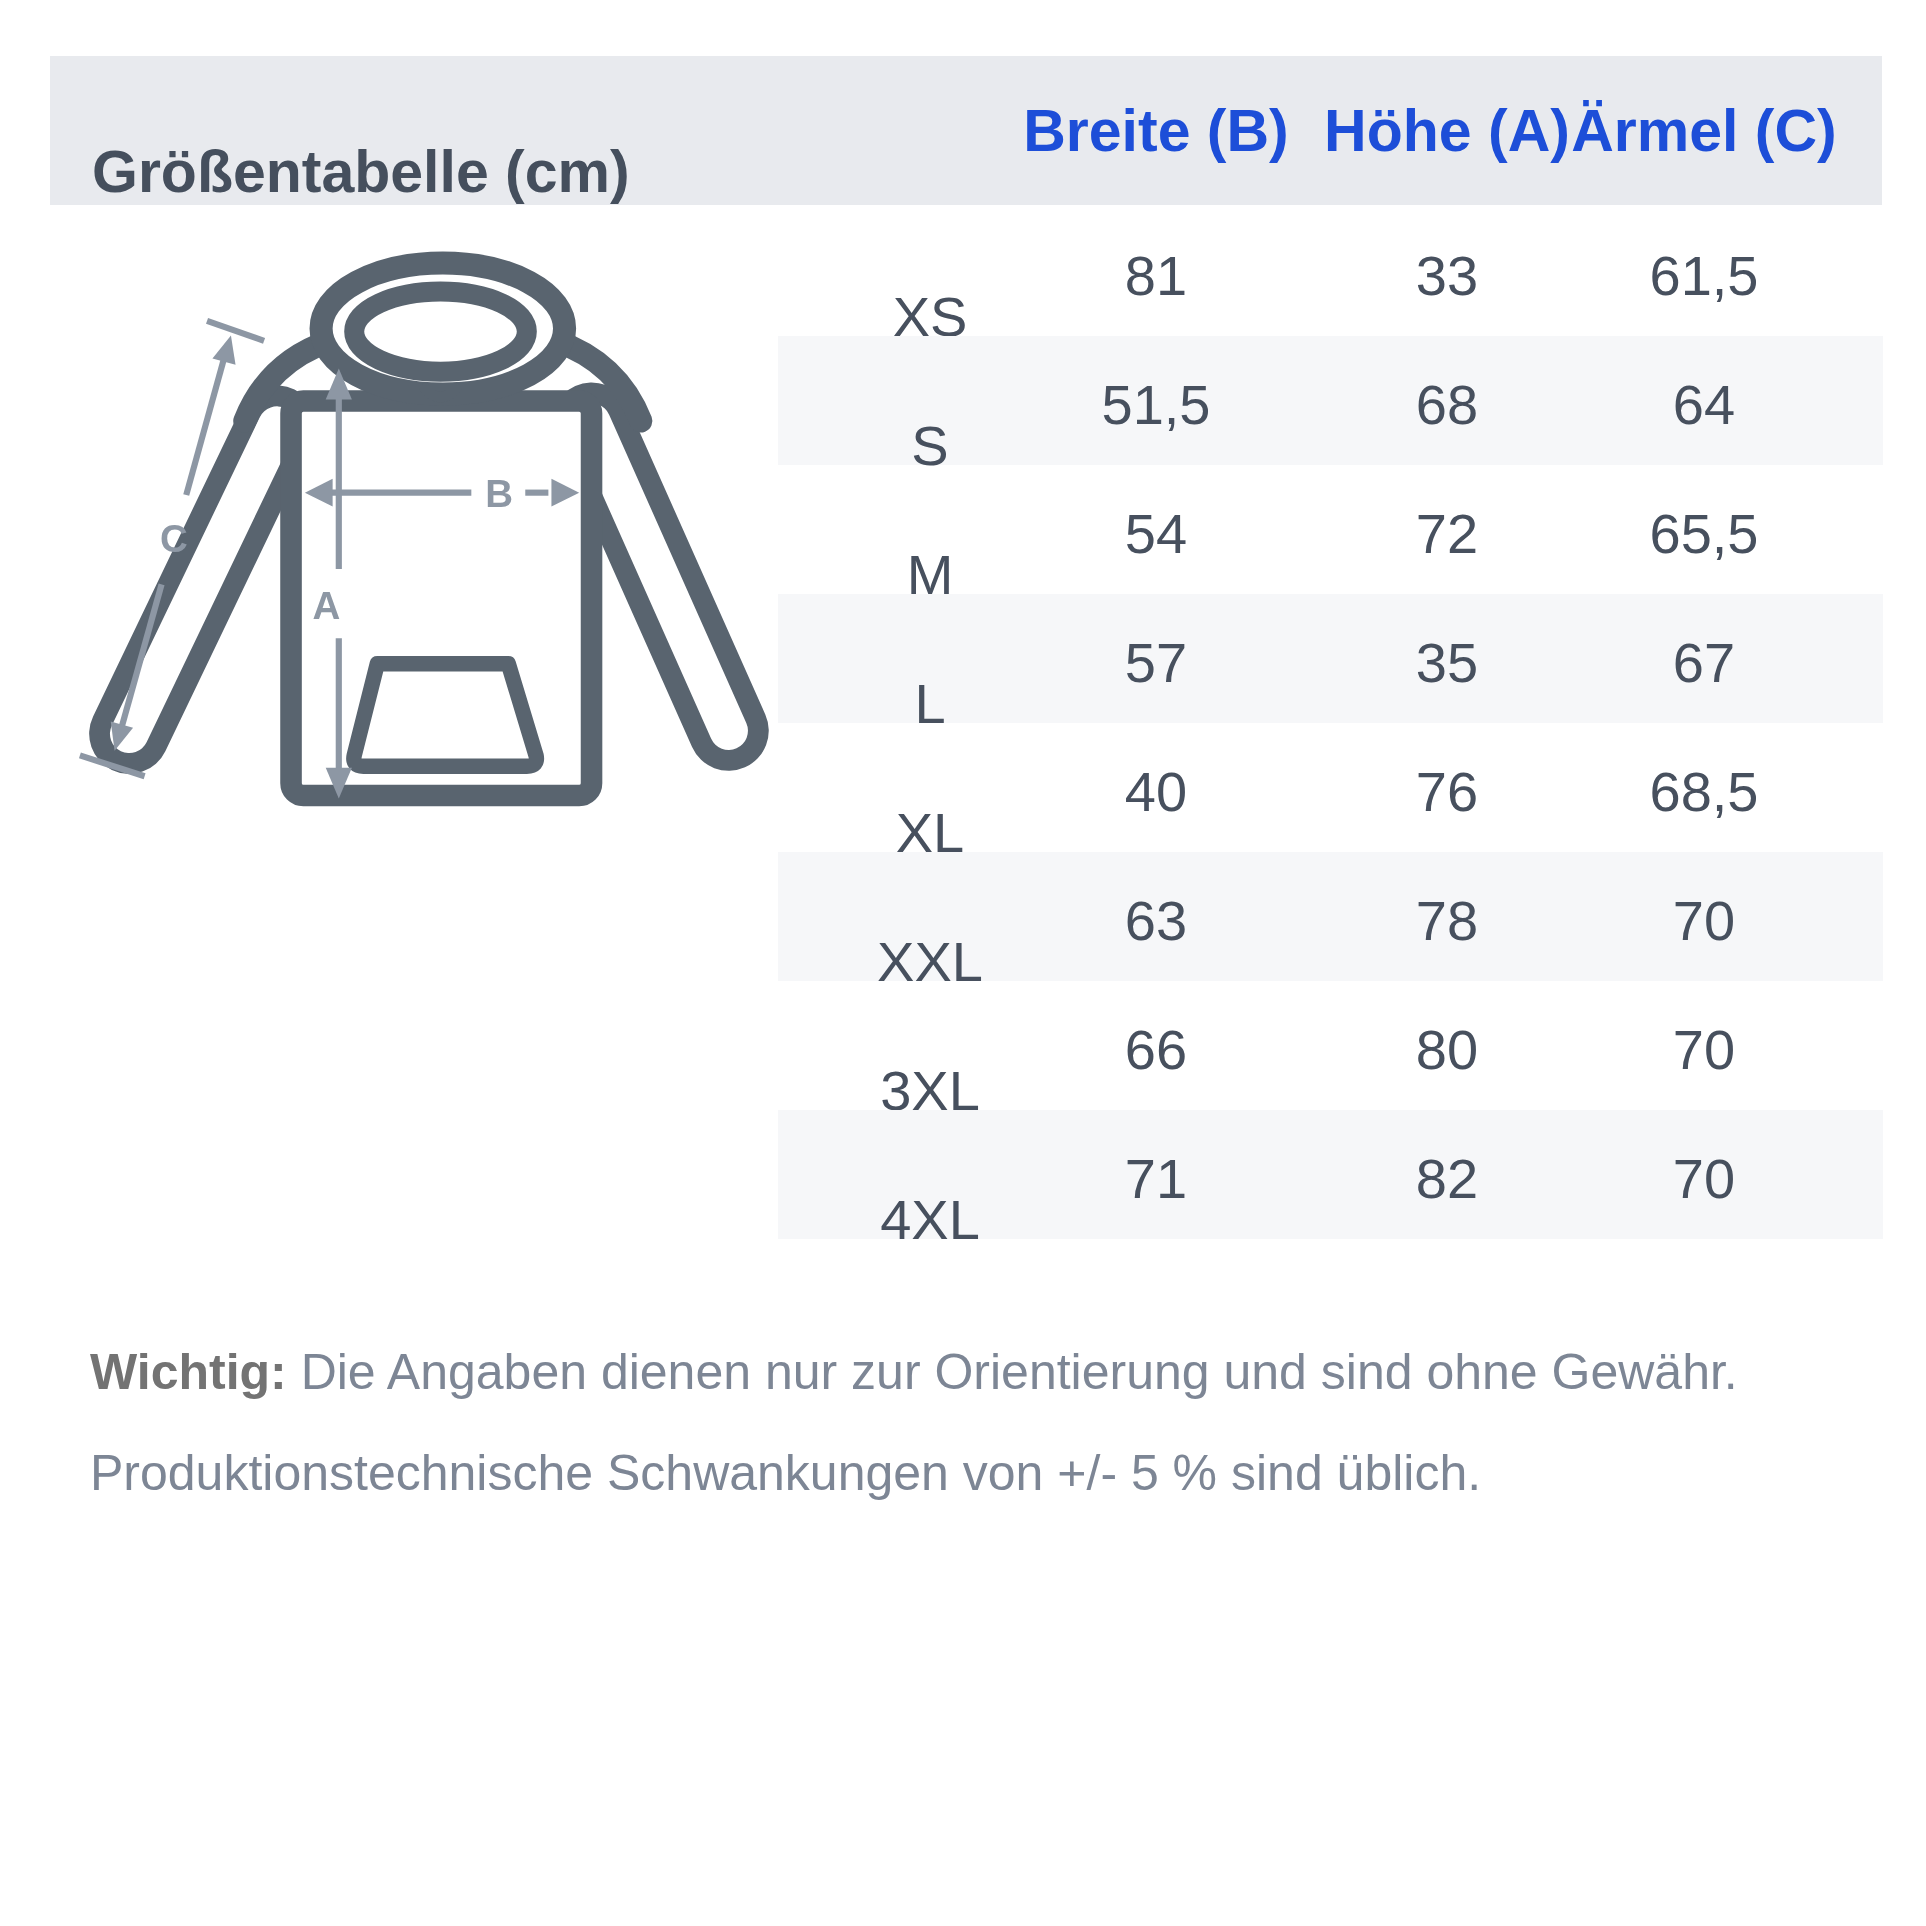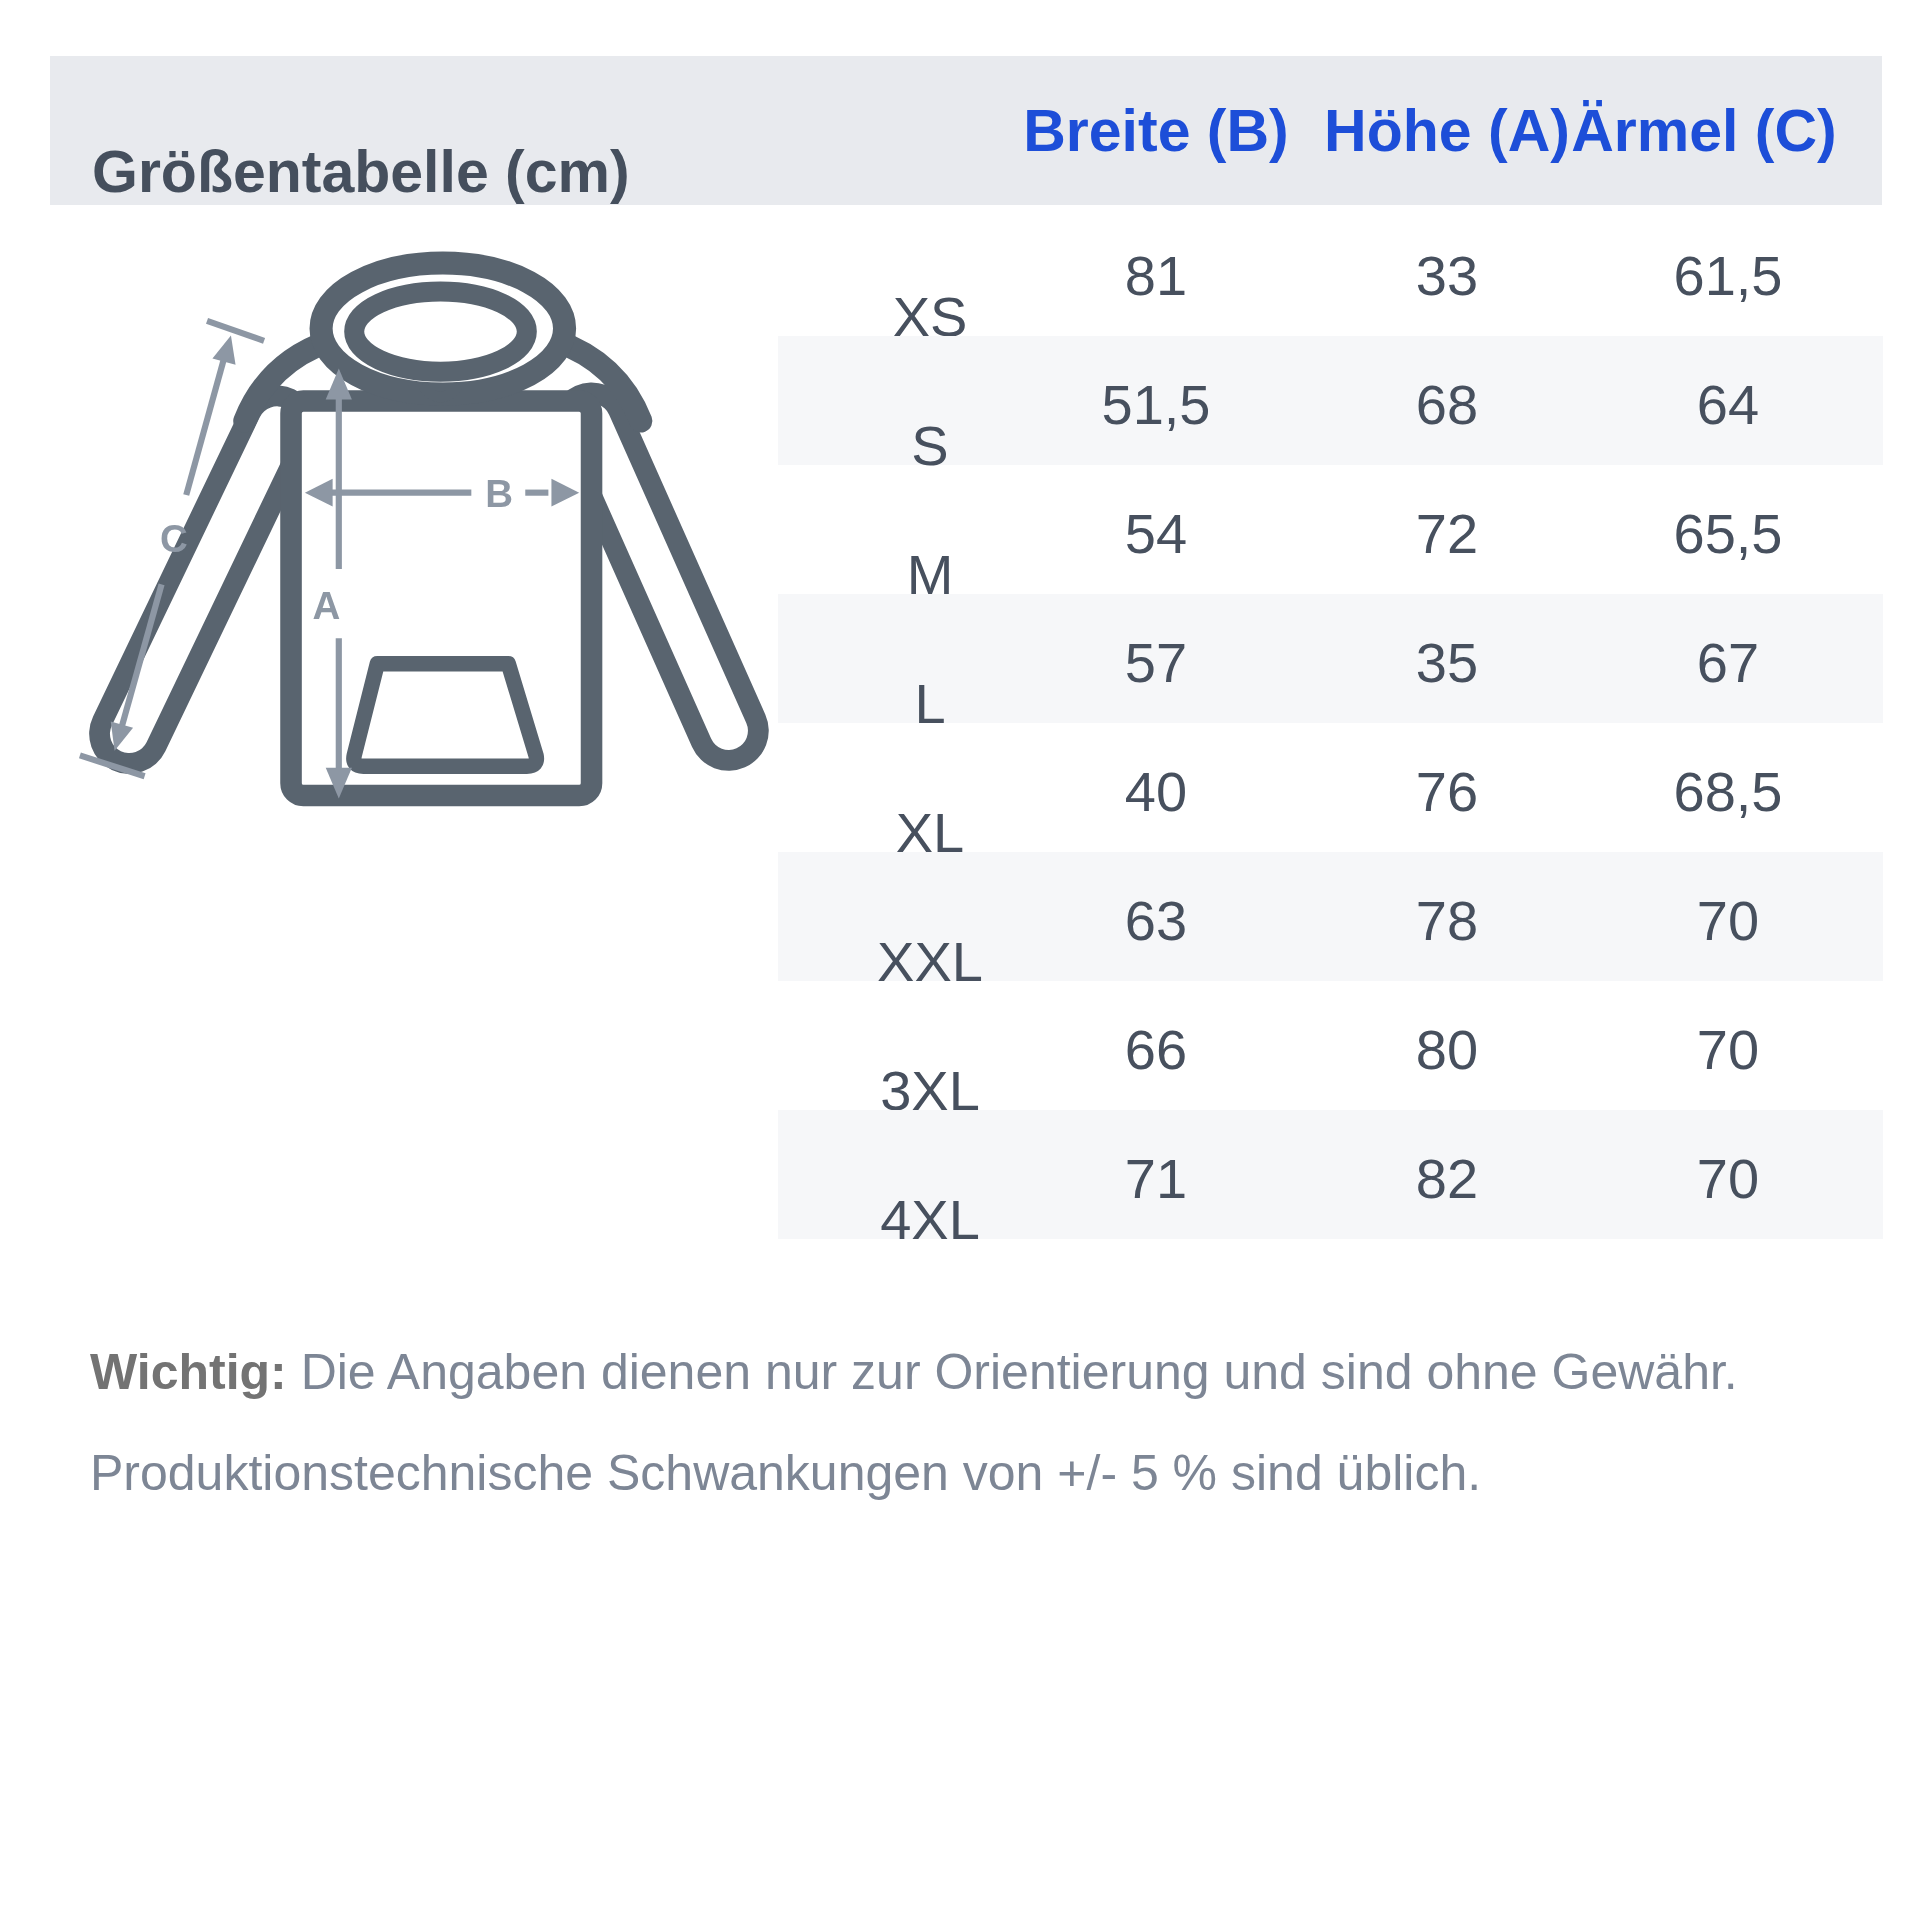--- a/index.html
+++ b/index.html
@@ -24,21 +24,21 @@
   .table{position:absolute;left:778px;top:207px;width:1105px;}
   .row{position:relative;height:129px;}
   .row.striped{background:#f6f7f9;}
   .c{
     position:absolute;top:calc(50% + 3.9px);transform:translate(-50%,-50%);
     font-size:56px;color:#47505e;white-space:nowrap;
   }
   .cell-size{left:152px;margin-top:41px;}
   .cell-b{left:378px;}
   .cell-a{left:669px;}
-  .cell-c{left:926px;margin-left:24px;}
+  .cell-c{left:926px;}
   
   .hoodie{position:absolute;left:46px;top:216px;width:732px;height:655px;}
   .hoodie text{
     font-family:"Liberation Sans", sans-serif;font-weight:bold;font-size:50px;
   }
   
   .footer{
     position:absolute;left:90px;top:1322px;width:1788px;
     font-size:50px;line-height:101px;color:#7d8695;
   }

